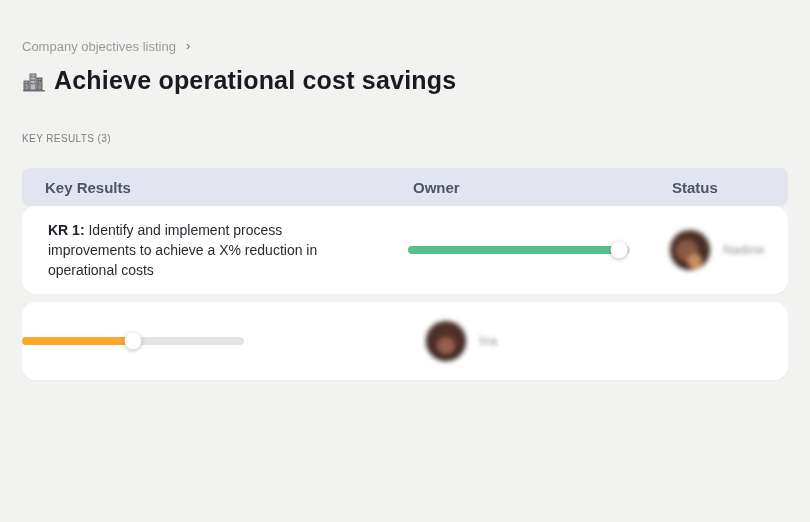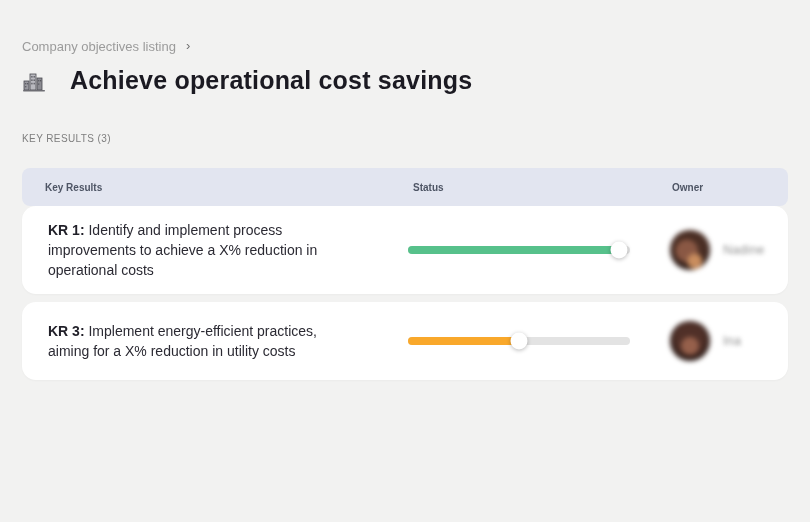--- a/index.html
+++ b/index.html
@@ -17,21 +17,21 @@
     display:flex;align-items:center;gap:10px;
     font-size:13px;
   }
   .bc-muted{color:#9B9B9B;cursor:pointer;}
   .bc-sep{color:#6F6F6F;font-size:13px;transform:translateY(-1px);}
   .bc-current{color:#33323B;font-weight:700;}
 
   
   .title-row{
     position:absolute;left:22px;top:66px;
-    display:flex;align-items:center;gap:24px;
+    display:flex;align-items:center;gap:8px;
   }
   .title-icon{display:inline-flex;width:24px;height:24px;align-items:flex-end;}
   .page-title{
     margin:0;font-size:25px;font-weight:800;color:#1B1A22;letter-spacing:.2px;
   }
 
   
   .section-label{
     position:absolute;left:22px;top:133px;
     font-size:10px;color:#7E7E7E;letter-spacing:.4px;
@@ -39,21 +39,21 @@
 
   
   .table{position:absolute;left:22px;top:168px;width:766px;}
   .grid-cols{
     display:grid;
     grid-template-columns:386px 244px 1fr;
     align-items:center;
   }
   .table-header{
     height:38px;background:#E2E5F0;border-radius:8px;
-    color:#4E5565;font-size:10px;font-weight:600;
+    color:#4E5565;font-size:15px;font-weight:600;
   }
   .table-header .th:nth-child(1){padding-left:23px;}
   .table-header .th:nth-child(2){padding-left:5px;}
   .table-header .th:nth-child(3){padding-left:20px;}
 
   .rows{display:flex;flex-direction:column;gap:8px;}
   .row{
     background:#FFFFFF;border-radius:14px;min-height:78px;
     box-shadow:0 1px 2px rgba(30,30,40,.03);
     cursor:pointer;
@@ -140,22 +140,22 @@
       </svg>
     </span>
     <h1 class="page-title">Achieve operational cost savings</h1>
   </header>
 
   <div class="section-label">KEY RESULTS (3)</div>
 
   <div class="table">
     <div class="table-header grid-cols">
       <div class="th">Key Results</div>
+      <div class="th">Owner</div>
       <div class="th">Status</div>
-      <div class="th">Owner</div>
     </div>
     <div class="rows" id="rows">
   <div class="row grid-cols">
     <div class="cell-kr">
       <span class="kr-label">KR 1: </span>
       <span class="kr-desc">Identify and implement process improvements to achieve a X% reduction in operational costs</span>
     </div>
     <div class="cell-status">
       <div class="slider">
         <div class="slider-track"></div>
@@ -164,24 +164,20 @@
       </div>
     </div>
     <div class="cell-owner">
       <div class="avatar"></div>
       <span class="owner-name">Nadine</span>
     </div>
   </div>
 
 
   <div class="row grid-cols">
-    <div class="cell-kr">
-      <span class="kr-label">KR 3: </span>
-      <span class="kr-desc">Implement energy-efficient practices, aiming for a X% reduction in utility costs</span>
-    </div>
     <div class="cell-status">
       <div class="slider">
         <div class="slider-track"></div>
         <div class="slider-fill" style="width: 50%; background: rgb(249, 168, 43);"></div>
         <div class="slider-thumb" style="left: 50%;"></div>
       </div>
     </div>
     <div class="cell-owner">
       <div class="avatar"></div>
       <span class="owner-name">Ina</span>

